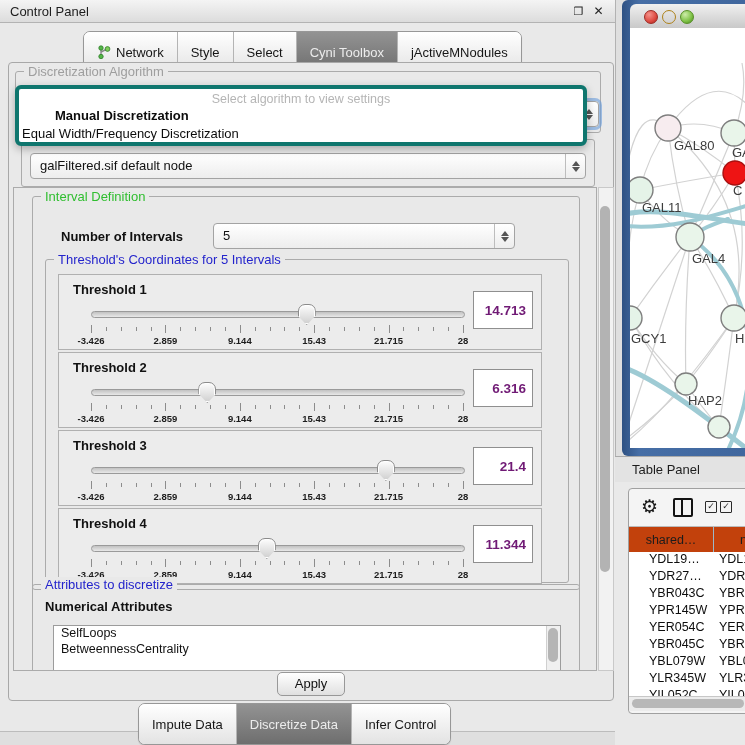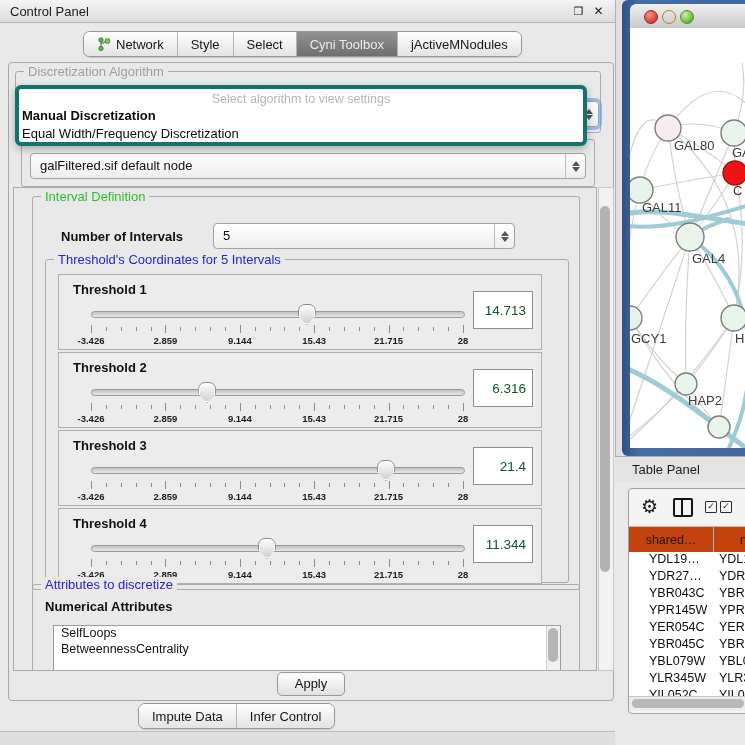--- a/index.html
+++ b/index.html
@@ -7,21 +7,21 @@
   #root{position:relative;width:745px;height:745px;overflow:hidden;background:#dfdfdf;}
   
   .cp{position:absolute;left:0;top:0;width:615px;height:731px;background:#E9E9E9;border-right:1px solid #b2b2b2;border-bottom:1px solid #bcbcbc;}
   .titlebar{position:absolute;left:0;top:0;width:100%;height:22px;background:linear-gradient(#f4f4f4,#dcdcdc);border-bottom:1px solid #b3b3b3;}
   .titlebar .wtitle{position:absolute;left:10px;top:4px;font-size:13px;color:#1d1d1d;}
   .wbtn{position:absolute;top:5px;width:13px;height:13px;font-size:12px;line-height:13px;text-align:center;color:#222;cursor:default;}
   .wbtn.float{right:30px;font-size:11px;}
   .wbtn.close{right:10px;font-weight:bold;}
   
   .seg-bar{position:absolute;display:flex;border:1px solid #979797;border-radius:7px;overflow:hidden;background:#fff;box-shadow:0 1px 1px rgba(0,0,0,.15);}
-  .seg{display:flex;align-items:center;gap:5px;padding:0 13px;height:24px;font-size:13px;color:#161616;background:linear-gradient(#ffffff,#e3e3e3);border-right:1px solid #b4b4b4;white-space:nowrap;}
+  .seg{display:flex;align-items:center;gap:5px;padding:8px 13px;height:24px;font-size:13px;color:#161616;background:linear-gradient(#ffffff,#e3e3e3);border-right:1px solid #b4b4b4;white-space:nowrap;}
   .seg:last-child{border-right:none;}
   .seg.sel{background:linear-gradient(#939393,#6e6e6e);color:#ececec;}
   
   .panel{position:absolute;left:8px;top:62px;width:604px;height:637px;border:1px solid #a8a8a8;border-radius:4px;background:#E9E9E9;}
   .grp{position:absolute;border:1px solid #ababab;border-radius:3px;}
   .grp-title{position:absolute;top:-8px;left:8px;background:#E9E9E9;padding:0 4px;font-size:13px;white-space:nowrap;}
   .t-gray{color:#9e9e9e;}
   .t-dark{color:#1a1a1a;}
   .t-green{color:#2FBE2F;}
   .t-blue{color:#2424CC;}
@@ -30,37 +30,37 @@
   .combo .cval{position:absolute;left:9px;top:4px;right:24px;overflow:hidden;white-space:nowrap;}
   .combo .stepper{position:absolute;right:0;top:0;width:19px;height:100%;border-left:1px solid #bdbdbd;display:flex;flex-direction:column;align-items:center;justify-content:center;gap:1px;}
   .combo .stepper i{width:0;height:0;border-left:4px solid transparent;border-right:4px solid transparent;}
   .combo .stepper i.up{border-bottom:5px solid #555;}
   .combo .stepper i.dn{border-top:5px solid #555;}
   .combo.focused{box-shadow:0 0 0 3px rgba(105,156,220,.6);}
   
   .popup{position:absolute;left:6px;top:22px;width:564px;height:53px;background:#fff;border:4px solid #0f766e;border-radius:6px;box-shadow:0 3px 8px rgba(0,0,0,.28);z-index:30;}
   .popup .hint{margin-top:3px;text-align:center;font-size:12.5px;color:#b5b5b5;height:15px;}
   .popup .opt{font-size:13px;color:#0c0c0c;padding:1px 3px;height:16px;white-space:nowrap;}
-  .popup .opt.b{font-weight:bold;}
+  .popup .opt.b{font-weight:bold;margin-left:33px;}
   
   .viewport{position:absolute;left:4px;top:124px;width:582px;height:482px;border:1px solid #ababab;overflow:hidden;background:#E9E9E9;}
   .vscroll{position:absolute;left:589px;top:124px;width:14px;height:482px;background:#f2f2f2;border:1px solid #c9c9c9;}
   .vthumb{position:absolute;left:1px;top:18px;width:10px;height:366px;background:#b3b3b3;border-radius:5px;}
   
   .thr-box{position:absolute;left:12px;width:482px;height:74px;border:1px solid #b0b0b0;background:#ECECEC;}
   .thr-label{position:absolute;left:14px;top:7px;font-size:13px;font-weight:bold;color:#111;}
   .slider{position:absolute;left:32px;top:28px;width:372px;height:44px;}
   .track{position:absolute;left:0;top:8px;width:100%;height:5px;border:1px solid #9a9a9a;border-radius:4px;background:linear-gradient(#c2c2c2,#e8e8e8);}
   .thumb{position:absolute;top:1px;width:16px;height:19px;background:linear-gradient(#fdfdfd,#cfcfcf);border:1px solid #8b8b8b;border-radius:7px 7px 2px 2px;clip-path:polygon(0 0,100% 0,100% 55%,50% 100%,0 55%);box-shadow:inset 0 0 0 1px #fff;}
   .ticks{position:absolute;left:0;top:22px;width:100%;height:8px;}
   .tick{position:absolute;top:2px;width:1px;height:4px;background:#8c8c8c;}
   .tick.major{top:0;height:8px;}
   .tick-labels{position:absolute;left:0;top:32px;width:100%;height:12px;}
   .tick-labels span{position:absolute;transform:translateX(-50%);font-size:9.5px;font-weight:bold;color:#1c1c1c;white-space:nowrap;}
-  .thr-value{position:absolute;right:8px;top:16px;width:60px;height:38px;background:#fff;border:1px solid #8f8f8f;font-size:13.5px;color:#14532d;text-align:right;line-height:38px;padding-right:6px;box-sizing:border-box;}
+  .thr-value{position:absolute;right:8px;top:16px;width:60px;height:38px;background:#fff;border:1px solid #8f8f8f;font-size:13.5px;color:#701a75;text-align:right;line-height:38px;padding-right:6px;box-sizing:border-box;font-weight:bold;}
   
   .attr-list{position:absolute;left:20px;top:40px;width:506px;height:60px;background:#fff;border:1px solid #9c9c9c;overflow:hidden;}
   .attr-row{height:16px;font-size:12.5px;color:#111;padding-left:7px;white-space:nowrap;}
   .list-scroll{position:absolute;right:0;top:0;width:13px;height:100%;background:#f0f0f0;border-left:1px solid #d0d0d0;}
   .list-thumb{position:absolute;left:1px;top:2px;width:10px;height:34px;background:#b5b5b5;border-radius:5px;}
   
   .mac-btn{position:absolute;height:24px;padding:0 16px;background:linear-gradient(#ffffff,#e0e0e0);border:1px solid #989898;border-radius:5px;font-size:13px;color:#111;line-height:22px;text-align:center;}
   
   .netwin{position:absolute;left:622px;top:0;width:123px;height:456px;background:linear-gradient(90deg,#2e5183,#466ea6 14%,#40679e);border-radius:6px 0 0 6px;}
   .net-titlebar{position:absolute;left:8px;top:4px;right:0;height:24px;background:linear-gradient(#f0f0f0,#c9c9c9);border-radius:6px 0 0 0;border-bottom:1px solid #999;}
@@ -369,20 +369,23 @@
       <div class="vscroll">
         <div class="vthumb"></div>
       </div>
 
       <button class="mac-btn" style="left:268px;top:609px;width:68px;">Apply</button>
     </div>
 
     <div class="seg-bar" style="left:138px;top:703px;">
       <div class="seg">
           <span>Impute Data</span>
+        </div>
+      <div class="seg sel">
+          <span>Discretize Data</span>
         </div>
       <div class="seg">
           <span>Infer Control</span>
         </div>
     </div>
   </div>
 
   <div class="netwin">
     <div class="net-titlebar">
       <span class="light" style="left:14px;background:radial-gradient(circle at 35% 30%,#f4928b,#dd4a41 60%,#a8231c);border:1px solid #9c2a23;"></span>

